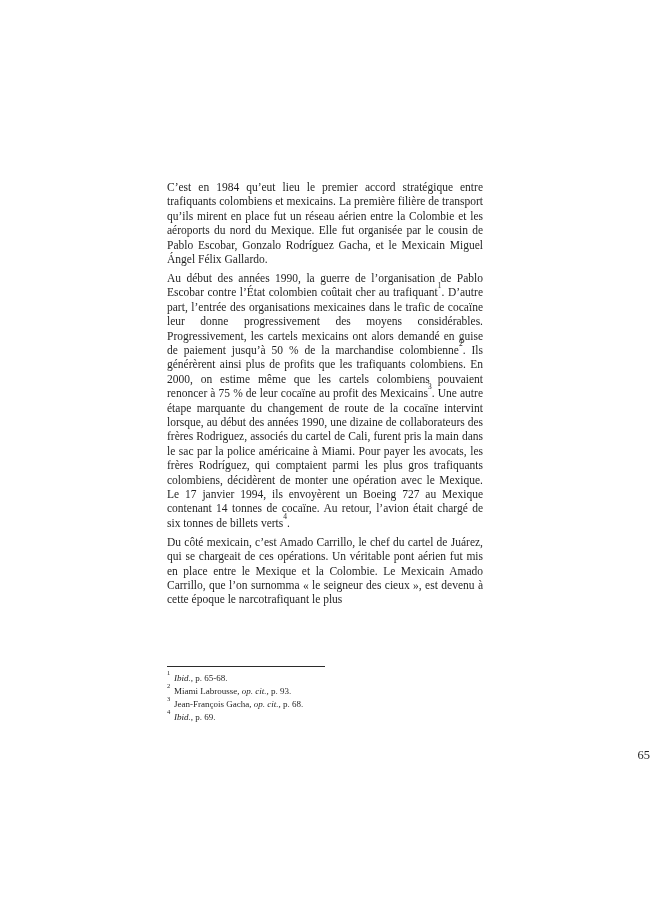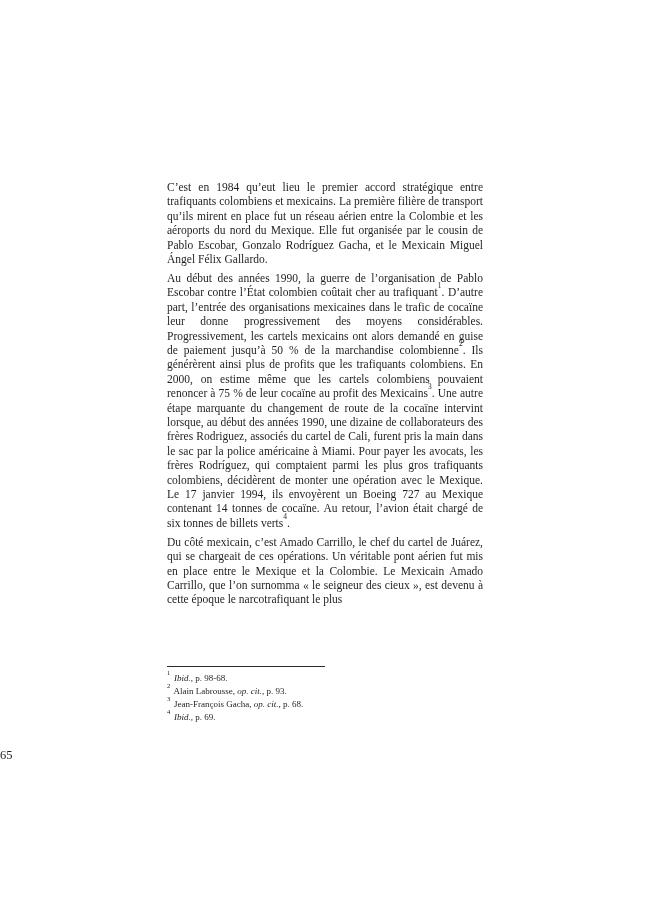--- a/index.html
+++ b/index.html
@@ -57,41 +57,41 @@
     line-height: 0;
     position: relative;
     top: -2.5px;
     margin-right: 1.5px;
   }
   .page-number {
     position: absolute;
     left: 0;
     top: 748px;
     width: 650px;
-    text-align: left;
+    text-align: right;
     font-size: 12.5px;
     line-height: 14px;
   }
 </style>
 </head>
 <body>
 
 <div class="page">
 
   <div class="text-block" id="body-block">
       <p class="para"><span>C’est en 1984 qu’eut lieu le premier accord stratégique entre trafiquants colombiens et mexicains. La première filière de transport qu’ils mirent en place fut un réseau aérien entre la Colombie et les aéroports du nord du Mexique. Elle fut organisée par le cousin de Pablo Escobar, Gonzalo Rodríguez Gacha, et le Mexicain Miguel Ángel Félix Gallardo.</span></p>
       <p class="para"><span>Au début des années 1990, la guerre de l’organisation de Pablo Escobar contre l’État colombien coûtait cher au trafiquant</span><sup>1</sup><span>. D’autre part, l’entrée des organisations mexicaines dans le trafic de cocaïne leur donne progressivement des moyens considérables. Progressivement, les cartels mexicains ont alors demandé en guise de paiement jusqu’à 50&nbsp;% de la marchandise colombienne</span><sup>2</sup><span>. Ils générèrent ainsi plus de profits que les trafiquants colombiens. En 2000, on estime même que les cartels colombiens pouvaient renoncer à 75&nbsp;% de leur cocaïne au profit des Mexicains</span><sup>3</sup><span>. Une autre étape marquante du changement de route de la cocaïne intervint lorsque, au début des années&nbsp;1990, une dizaine de collaborateurs des frères Rodriguez, associés du cartel de Cali, furent pris la main dans le sac par la police américaine à Miami. Pour payer les avocats, les frères Rodríguez, qui comptaient parmi les plus gros trafiquants colombiens, décidèrent de monter une opération avec le Mexique. Le 17 janvier 1994, ils envoyèrent un Boeing&nbsp;727 au Mexique contenant 14 tonnes de cocaïne. Au retour, l’avion était chargé de six tonnes de billets verts</span><sup>4</sup><span>.</span></p>
       <p class="para"><span>Du côté mexicain, c’est Amado Carrillo, le chef du cartel de Juárez, qui se chargeait de ces opérations. Un véritable pont aérien fut mis en place entre le Mexique et la Colombie. Le Mexicain Amado Carrillo, que l’on surnomma «&nbsp;le seigneur des cieux&nbsp;», est devenu à cette époque le narcotrafiquant le plus</span></p>
     </div>
 
   <div class="footnote-block">
     <div class="footnote-rule"></div>
     <div id="footnote-list">
-        <div class="footnote"><sup>1</sup><span> </span><i>Ibid.</i><span>, p. 98-68.</span></div>
-        <div class="footnote"><sup>2</sup><span> Alain Labrousse, </span><i>op. cit.</i><span>, p. 93.</span></div>
+        <div class="footnote"><sup>1</sup><span> </span><i>Ibid.</i><span>, p. 65-68.</span></div>
+        <div class="footnote"><sup>2</sup><span> Miami Labrousse, </span><i>op. cit.</i><span>, p. 93.</span></div>
         <div class="footnote"><sup>3</sup><span> Jean-François Gacha, </span><i>op. cit.</i><span>, p. 68.</span></div>
         <div class="footnote"><sup>4</sup><span> </span><i>Ibid.</i><span>, p. 69.</span></div>
       </div>
   </div>
 
   <div class="page-number">65</div>
 
 </div>
 
 </body></html>

